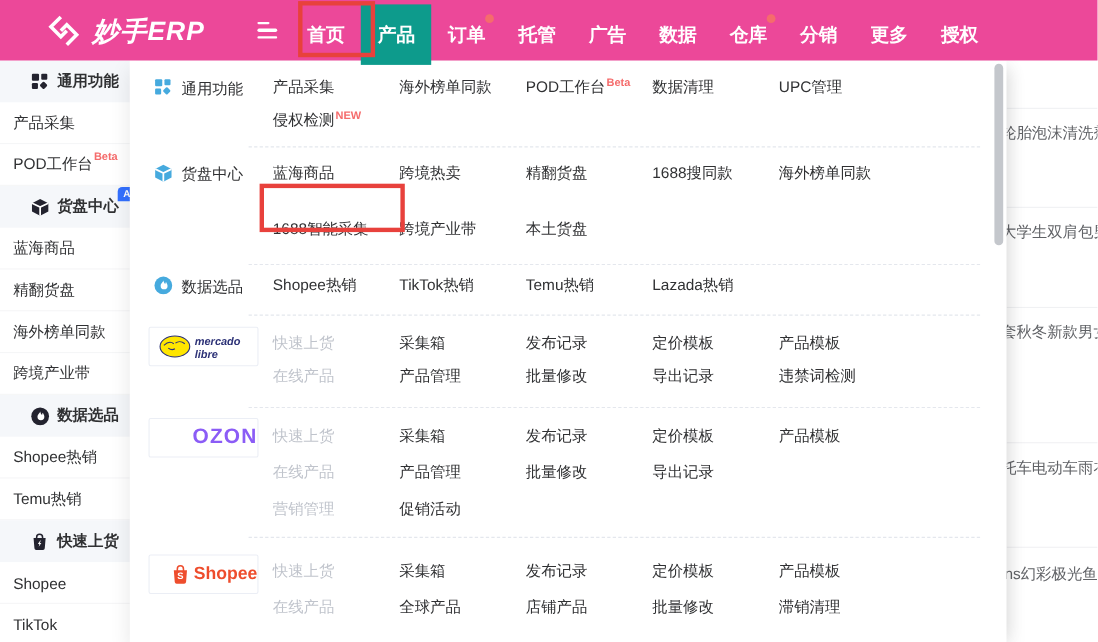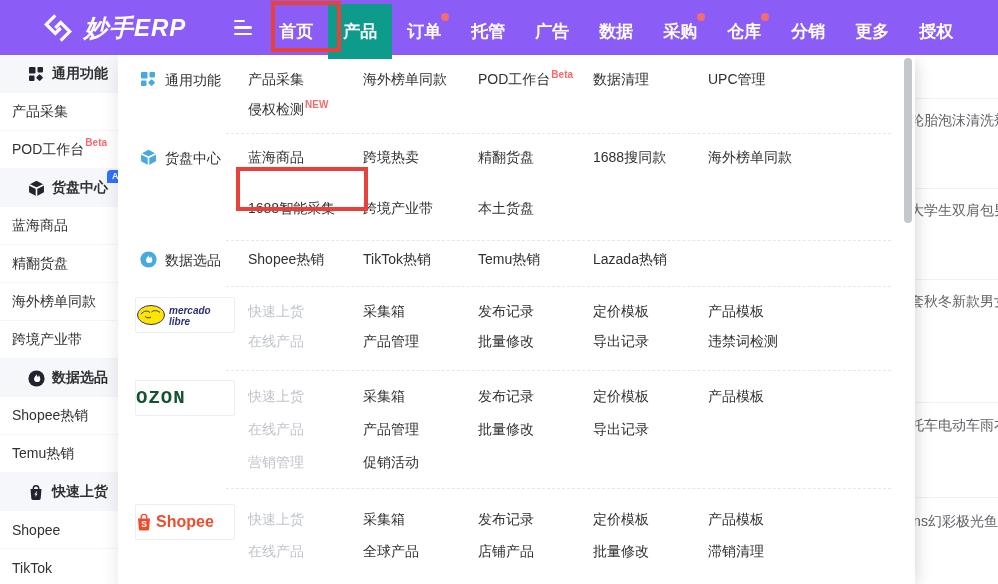--- a/index.html
+++ b/index.html
@@ -2,21 +2,21 @@
 <html><head>
 <meta charset="utf-8">
 <style>
   * { margin:0; padding:0; box-sizing:border-box; }
   html,body { width:998px; height:584px; overflow:hidden; }
   body { font-family:"Liberation Sans", sans-serif; background:#fff; }
   .stage { position:relative; width:998px; height:584px; overflow:hidden; background:#fff; }
 
   
   .topnav { position:absolute; top:0; left:0; width:998px; height:55px;
-            background:#8b5cf6; display:flex; align-items:center; z-index:10; }
+            background:#ec4899; display:flex; align-items:center; z-index:10; }
   .logo-wrap { display:flex; align-items:center; margin-left:40px; cursor:pointer; }
   .logo-text { color:#fff; font-size:24px; font-weight:bold; font-style:italic;
                margin-left:8px; letter-spacing:1px; }
   .burger { margin-left:48px; display:flex; flex-direction:column; gap:4px; cursor:pointer; }
   .burger i { display:block; height:2.5px; background:#fff; border-radius:2px; }
   .burger i:nth-child(1){ width:11px; }
   .burger i:nth-child(2){ width:18px; }
   .burger i:nth-child(3){ width:18px; }
   .nav-items { display:flex; margin-left:12px; height:48px; }
   .nav-item { position:relative; height:55px; line-height:55px; padding:0 15px;
@@ -46,28 +46,28 @@
 
   
   .mega { position:absolute; top:55px; left:118px; width:797px; height:529px;
           background:#fff; z-index:5; padding:6px 0 0 22px; overflow:hidden;
           box-shadow:0 8px 18px rgba(0,0,0,.10), 8px 0 14px -6px rgba(0,0,0,.08); }
   .m-section { display:flex; }
   .m-label { width:108px; display:flex; align-items:flex-start; gap:8px;
              font-size:14px; color:#303133; }
   .m-label .txt { line-height:18px; }
   .m-logo-box { width:100px; height:36px; margin-left:-5px; border:1px solid #ebeef5;
-                border-radius:2px; display:flex; align-items:center; justify-content:flex-start; }
+                border-radius:2px; display:flex; align-items:center; justify-content:flex-end; }
   .m-grid { flex:1; display:flex; flex-direction:column; }
   .m-row { display:flex; align-items:center; }
   .m-cell { width:115px; font-size:14px; color:#303133; cursor:pointer; white-space:nowrap; }
   .m-cell.muted { color:#c0c4cc; cursor:default; }
   .m-cell .sup { color:#f56c6c; font-size:10px; font-weight:bold; position:relative; top:-6px; left:1px; }
   .m-divider { border-top:1px dashed #e4e7ed; margin:0 24px 0 86px; }
-  .ozon-txt { color:#14532d; font-weight:800; font-size:19px; letter-spacing:1px;font-family:Liberation Mono, monospace; }
+  .ozon-txt { color:#8b5cf6; font-weight:800; font-size:19px; letter-spacing:1px; }
   .shopee-wrap { display:flex; align-items:center; gap:4px; }
   .shopee-txt { color:#ee4d2d; font-weight:bold; font-size:16px; }
 
   
   .scroll-thumb { position:absolute; left:904px; top:58px; width:8px; height:165px;
                   background:#c4c7cc; border-radius:4px; z-index:6; cursor:pointer; }
 
   
   .anno { position:absolute; border:4px solid #e8413c; z-index:20; pointer-events:none; }
   .anno-nav  { left:271px; top:1px;   width:70px;  height:51px; }
@@ -93,21 +93,20 @@
         <i></i>
         <i></i>
       </div>
     <nav class="nav-items" id="nav-items">
         <div class="nav-item"><span>首页</span></div>
         <div class="nav-item active"><span>产品</span></div>
         <div class="nav-item"><span>订单</span><i class="dot"></i></div>
         <div class="nav-item"><span>托管</span></div>
         <div class="nav-item"><span>广告</span></div>
         <div class="nav-item"><span>数据</span></div>
-        <div class="nav-item"><span>采购</span><i class="dot"></i></div>
         <div class="nav-item"><span>仓库</span><i class="dot"></i></div>
         <div class="nav-item"><span>分销</span></div>
         <div class="nav-item"><span>更多</span></div>
         <div class="nav-item"><span>授权</span></div>
       </nav>
   </header>
 
   <aside class="sidebar" id="sidebar">
       <div class="sb-row group">
         <span class="sb-ico">

